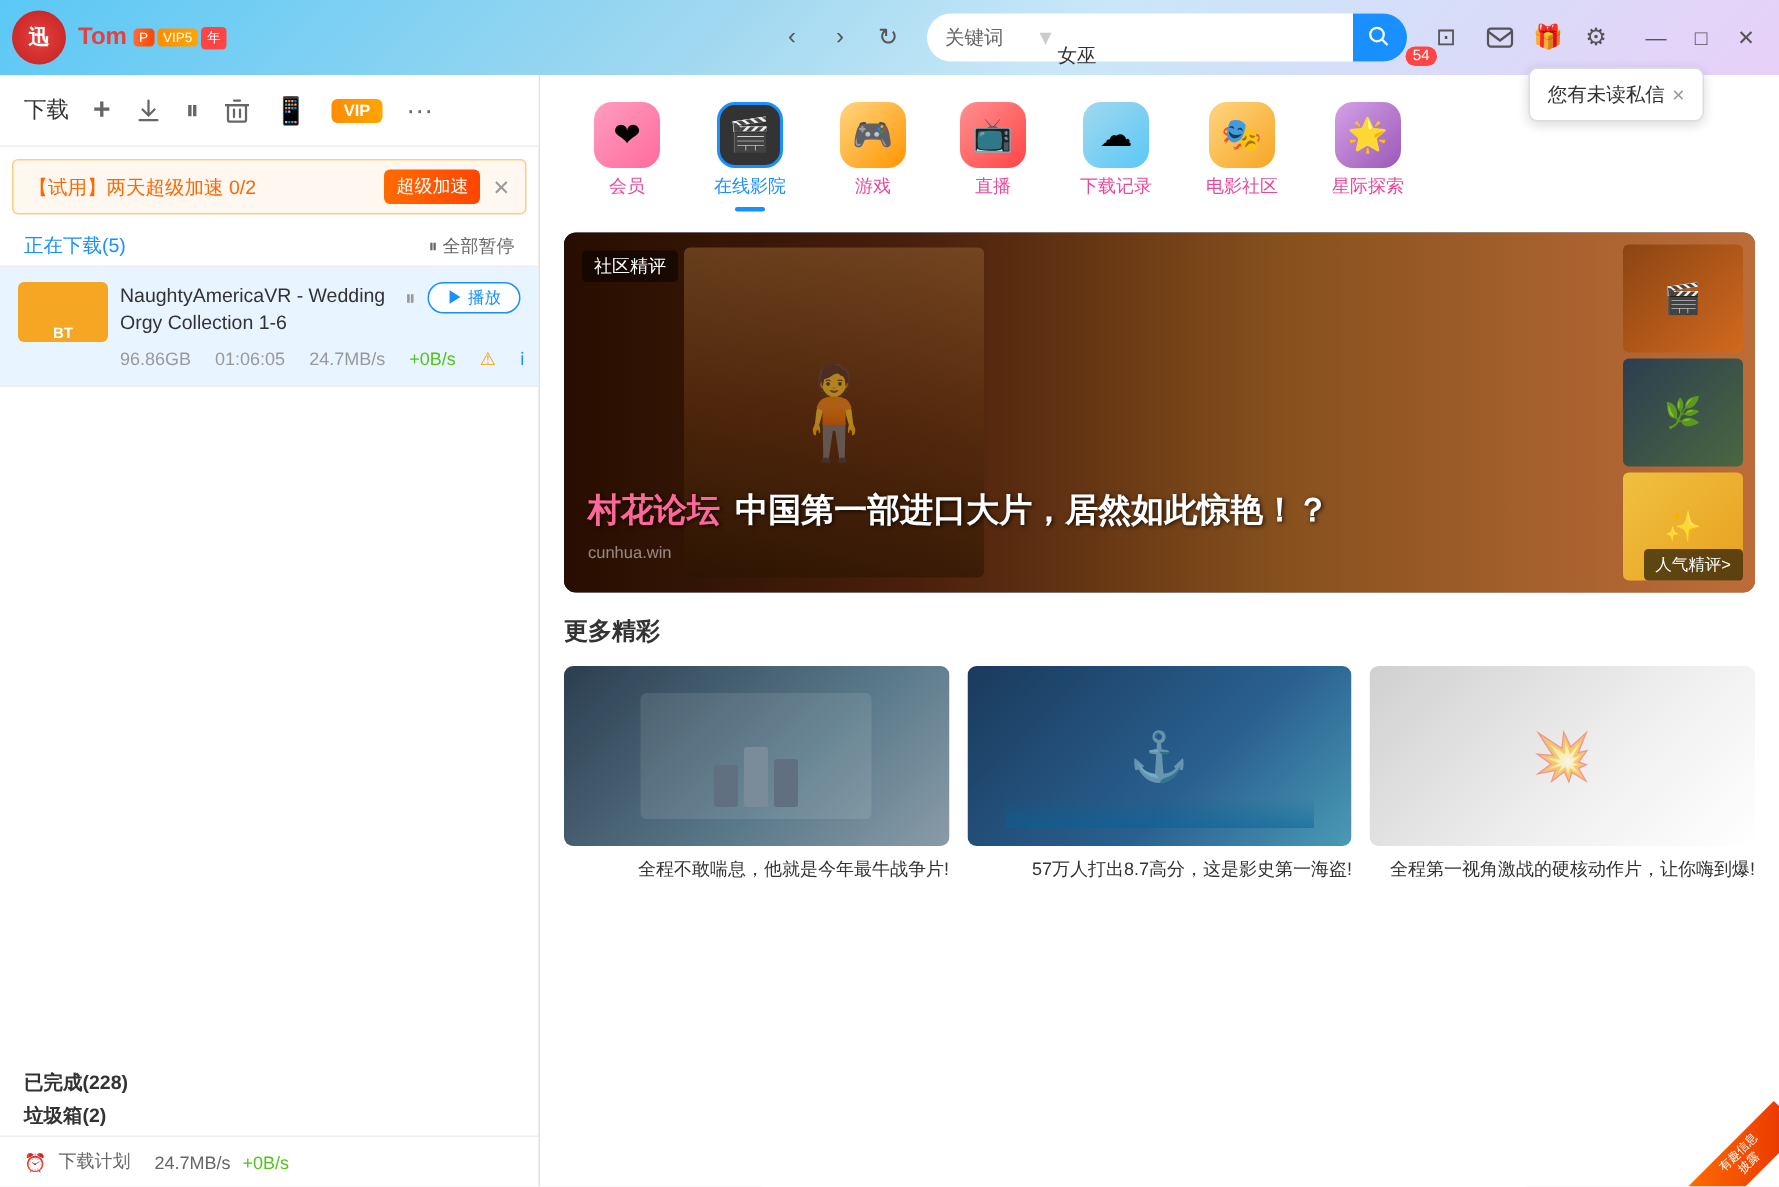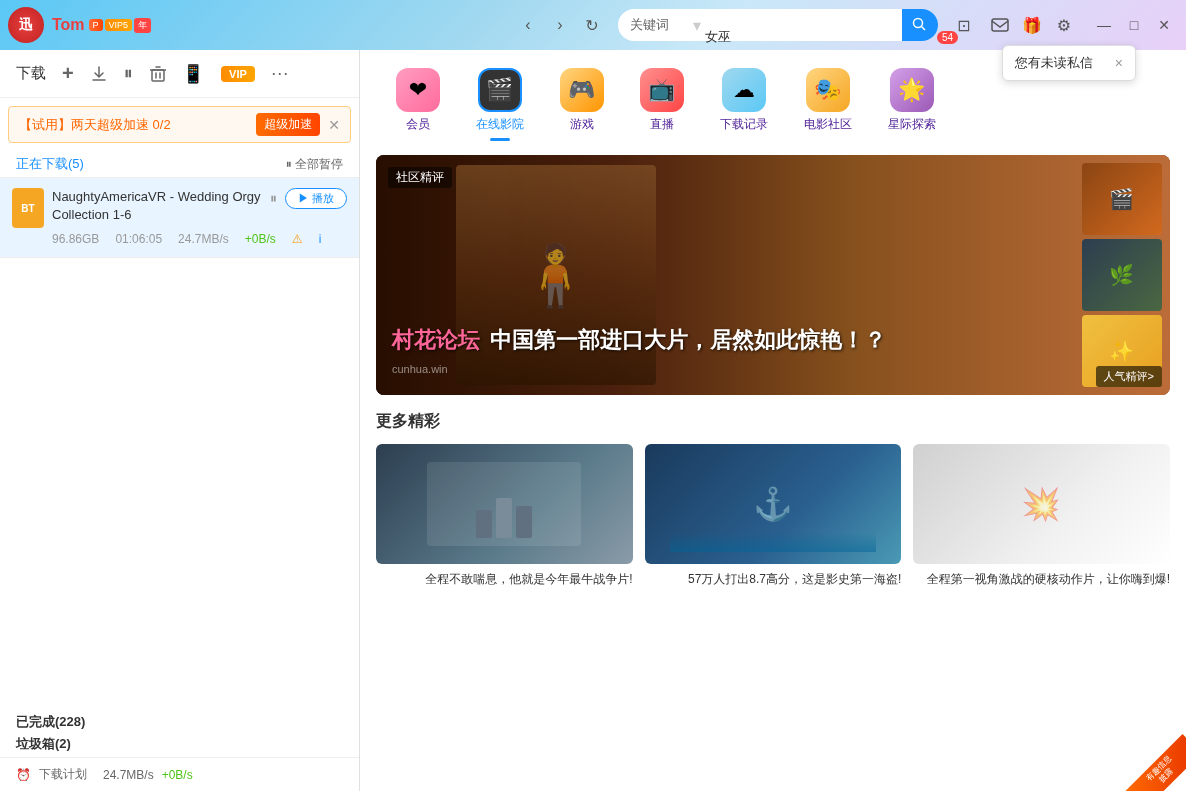--- a/index.html
+++ b/index.html
@@ -56,21 +56,21 @@
     .window-controls { display: flex; align-items: center; gap: 2px; margin-left: 8px; }
     .win-ctrl {
       width: 28px; height: 28px; display: flex; align-items: center; justify-content: center;
       cursor: pointer; border-radius: 4px; font-size: 14px; color: #555;
     }
 
     
     .notif-popup {
       position: absolute; top: 45px; right: 50px;
       background: white; border: 1px solid #ddd; border-radius: 6px;
-      padding: 8px 12px; display: flex; align-items: center; gap: 22px;
+      padding: 8px 12px; display: flex; align-items: center; gap: 5px;
       font-size: 13px; color: #333; z-index: 100; box-shadow: 0 2px 8px rgba(0,0,0,0.15);
     }
     .notif-count {
       position: absolute; top: 20px; right: 56px;
       background: #ff4444; color: white; font-size: 10px; border-radius: 8px;
       padding: 1px 5px; min-width: 18px; text-align: center;
     }
     .notif-close { color: #999; cursor: pointer; font-size: 14px; }
 
     
@@ -120,22 +120,22 @@
       margin-left: auto; display: flex; align-items: center; gap: 4px;
       color: #666; font-size: 12px; cursor: pointer;
     }
 
     
     .download-item {
       padding: 10px 12px; border-bottom: 1px solid #eee; display: flex;
       align-items: flex-start; gap: 8px; background: #e8f4ff;
     }
     .dl-icon {
-      width: 32px; height: 40px; background: #f5a623; border-radius: 4px;
-      display: flex; align-items: center; justify-content: center;
+      width: 60px; height: 40px; background: #f5a623; border-radius: 4px;
+      display: flex; align-items: flex-end; justify-content: center;
       color: white; font-size: 10px; font-weight: bold; flex-shrink: 0;
     }
     .dl-content { flex: 1; min-width: 0; }
     .dl-title { font-size: 13px; color: #333; line-height: 1.4; }
     .dl-meta { display: flex; align-items: center; gap: 16px; margin-top: 6px; font-size: 12px; color: #999; }
     .dl-speed-pos { color: #52c41a; }
     .dl-actions { display: flex; align-items: center; gap: 8px; }
     .dl-pause { color: #999; font-size: 14px; cursor: pointer; }
     .play-btn {
       background: white; border: 1px solid #1890ff; color: #1890ff;
@@ -162,21 +162,21 @@
     }
     .nav-tab {
       display: flex; flex-direction: column; align-items: center;
       padding: 6px 16px; cursor: pointer; position: relative; min-width: 70px;
     }
     .nav-tab-icon {
       width: 44px; height: 44px; border-radius: 12px;
       display: flex; align-items: center; justify-content: center;
       font-size: 22px; margin-bottom: 4px; flex-shrink: 0;
     }
-    .nav-tab-label { font-size: 12px; color: #4c1d95; }
+    .nav-tab-label { font-size: 12px; color: #ec4899; }
     .tab-active-indicator {
       position: absolute; bottom: -2px; left: 50%; transform: translateX(-50%);
       width: 20px; height: 3px; background: #1890ff; border-radius: 2px;
     }
 
     
     .main-banner {
       position: relative; margin: 16px; border-radius: 8px; overflow: hidden;
       height: 240px; background: linear-gradient(135deg, #1a1a2e 0%, #16213e 50%, #8b4513 100%);
       display: flex; align-items: flex-end;

